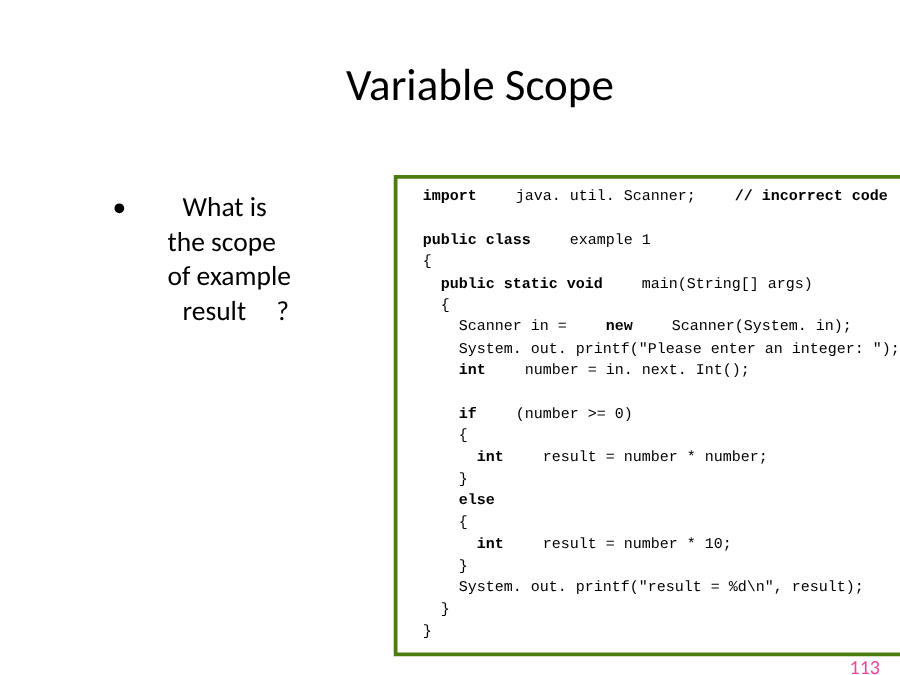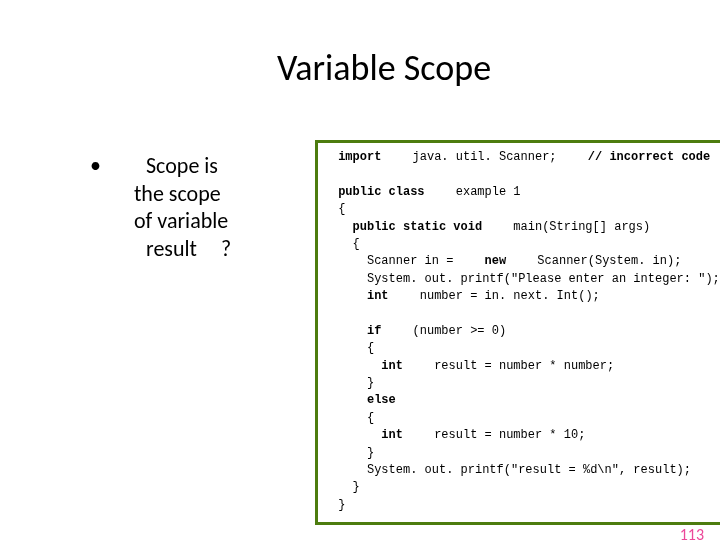--- a/index.html
+++ b/index.html
@@ -64,21 +64,21 @@
 </style>
 </head>
 <body>
 
 <div class="title">Variable Scope</div>
 
 <div class="content">
   <div class="left">
     <div class="bullet-row">
       <div class="bullet-mark">•</div>
-      <div class="bullet-text"><span>Scope is the scope of variable </span><b>result</b><span>?</span></div>
+      <div class="bullet-text"><span>What is the scope of example </span><b>result</b><span>?</span></div>
     </div>
   </div>
 
   <div class="right">
     <div class="code-box"><b>import</b><span> java. util. Scanner; </span><b>// incorrect code</b>
 <span></span>
 <b>public class</b><span> example 1</span>
 <span>{</span>
 <b>  public static void</b><span> main(String[] args)</span>
 <span>  {</span>

